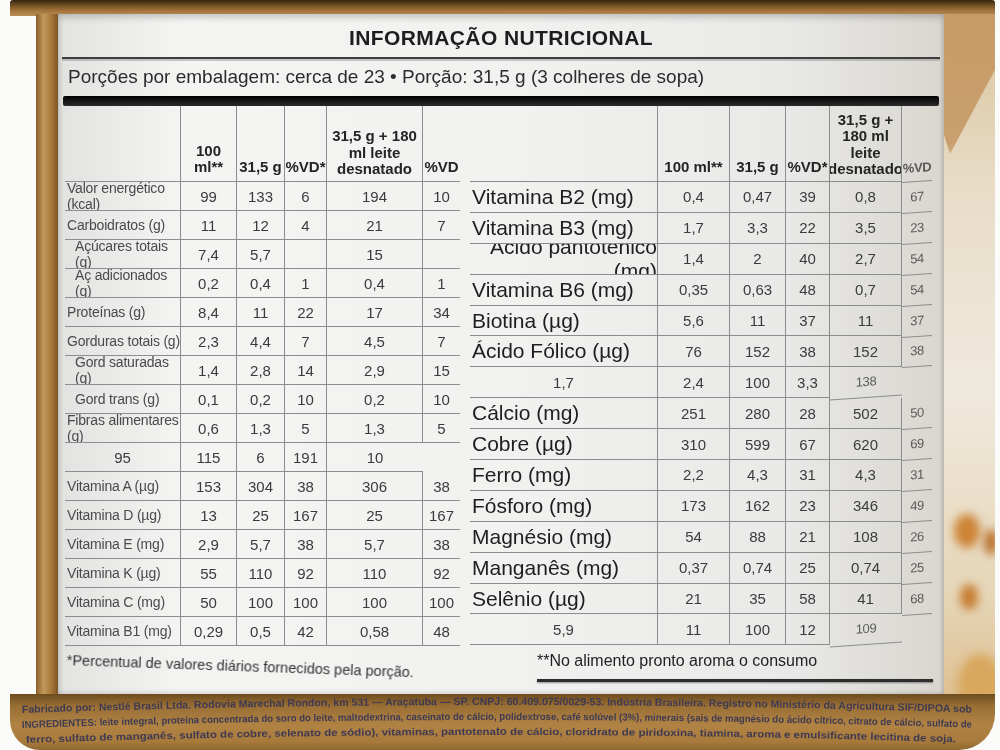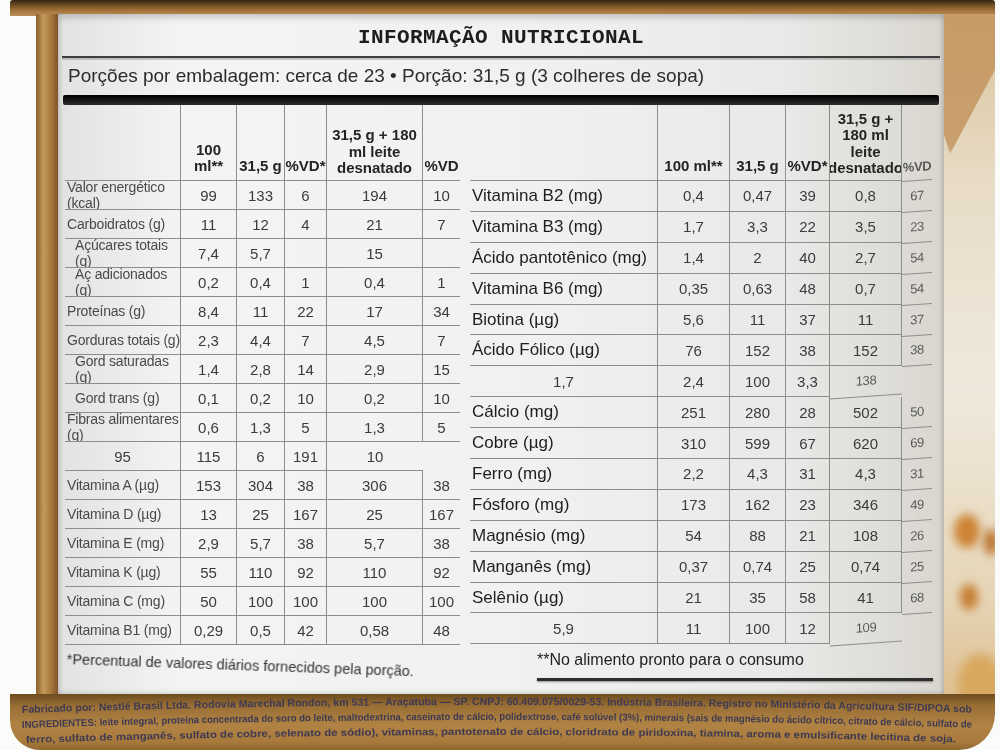--- a/index.html
+++ b/index.html
@@ -23,40 +23,40 @@
   .bean.b3{left:16px;top:570px;width:18px;height:26px;background:#c67c31;}
   .bean.b4{left:14px;top:640px;width:44px;height:60px;background:#d8a85f;}
 
   
   .label{position:absolute;left:58px;top:14px;width:886px;height:682px;box-sizing:border-box;
     padding:6px 4px 0 4px;
     background:linear-gradient(90deg,#e2e2e0 0%,#f4f4f3 14%,#f1f1f0 52%,#e9e9e8 82%,#d9d6cf 100%);
     box-shadow:inset 0 4px 6px rgba(0,0,0,.18), inset 0 -3px 5px rgba(0,0,0,.15);}
   .title-wrap{border-bottom:2px solid #3e3e3e;box-shadow:0 2px 0 rgba(140,140,140,.45);
     padding:6px 0 7px 0;text-align:center;}
-  .title{font-size:21px;font-weight:bold;letter-spacing:.4px;color:#1d1d1d;font-family:Liberation Mono, monospace;}
+  .title{font-size:21px;font-weight:bold;letter-spacing:.4px;color:#1d1d1d;}
   .serving{font-size:19px;color:#2c2c2c;padding:7px 6px 8px 6px;}
   .black-bar{height:10px;background:linear-gradient(180deg,#000,#2b2b2b);border-radius:2px;margin:0 1px;}
 
   .tables{display:flex;gap:10px;padding:0 3px;margin-top:0;}
   .ntable{display:block;}
   .trow{display:grid;}
   .ltable .trow{grid-template-columns:116px 56px 48px 42px 96px 37px;height:29px;}
   .rtable .trow{grid-template-columns:188px 72px 56px 44px 72px 30px;height:30.9px;}
   .ltable .trow.thead,.rtable .trow.thead{height:76px;}
   .tc,.thc{border-right:1px solid #8d8d8d;border-bottom:1px solid #8d8d8d;
     display:flex;align-items:center;justify-content:center;overflow:hidden;}
   .trow .tc:last-child,.trow .thc:last-child{border-right:none;}
   .thc{font-weight:bold;font-size:15px;color:#242424;text-align:center;line-height:1.08;
     align-items:flex-end;padding-bottom:6px;box-sizing:border-box;}
   .thc.c3{padding:0 1px 4px 1px;}
   .thc.corner{border-bottom:1px solid #8d8d8d;}
   .row-label{justify-content:flex-start;text-align:left;padding-left:2px;box-sizing:border-box;}
   .ltable .row-label{font-size:14px;letter-spacing:-.2px;color:#4a4a4a;filter:blur(.35px);}
-  .rtable .row-label{font-size:17px;color:#1e1e1e;text-align:right;}
+  .rtable .row-label{font-size:21px;color:#1e1e1e;text-align:right;}
   .row-label.indent{padding-left:10px;}
   .cell-value{font-size:15px;color:#3b3b3b;}
   .rtable .c4{font-size:13px;letter-spacing:-.4px;color:#5a5a5a;transform:skewY(-4deg);}
   .rtable .thc.c4{font-size:13px;transform:skewY(-4deg);}
 
   .footers{display:flex;margin-top:6px;padding:0 3px;}
   .fnote-left{width:400px;font-size:14.5px;color:#333;transform:rotate(2deg);
     transform-origin:0 0;padding-left:2px;filter:blur(.2px);}
   .fnote-right-wrap{margin-left:70px;flex:1;}
   .fnote-right{font-size:16px;color:#222;}
@@ -357,21 +357,21 @@
             <div class="tc cell-value c2">100</div>
             <div class="tc cell-value c3">12</div>
             <div class="tc cell-value c4">109</div>
           </div>
         </div>
     </div>
 
     <div class="footers">
       <div class="fnote-left">*Percentual de valores diários fornecidos pela porção.</div>
       <div class="fnote-right-wrap">
-        <div class="fnote-right">**No alimento pronto para o consumo</div>
+        <div class="fnote-right">**No alimento pronto aroma o consumo</div>
         <div class="label-bottom-edge"></div>
       </div>
     </div>
   </div>
 
   <div class="can-bottom-band">
     <svg width="985" height="56" viewBox="0 0 985 56">
       <defs>
         <path id="arc1" d="M 12 19 Q 492 3 973 19" fill="none"></path>
         <path id="arc2" d="M 12 34 Q 492 18 973 34" fill="none"></path>

